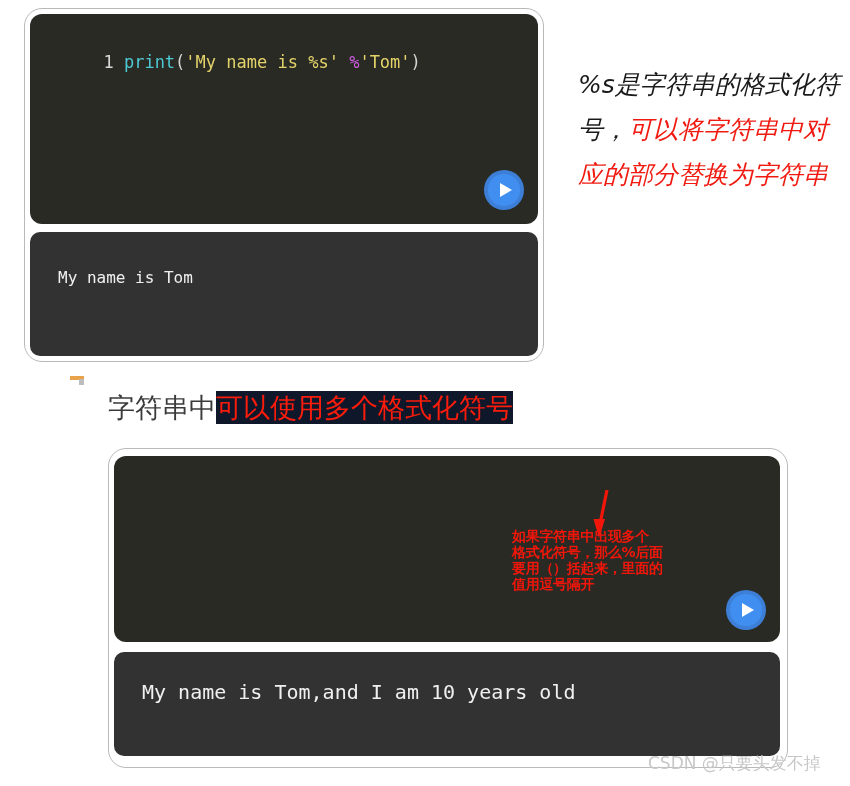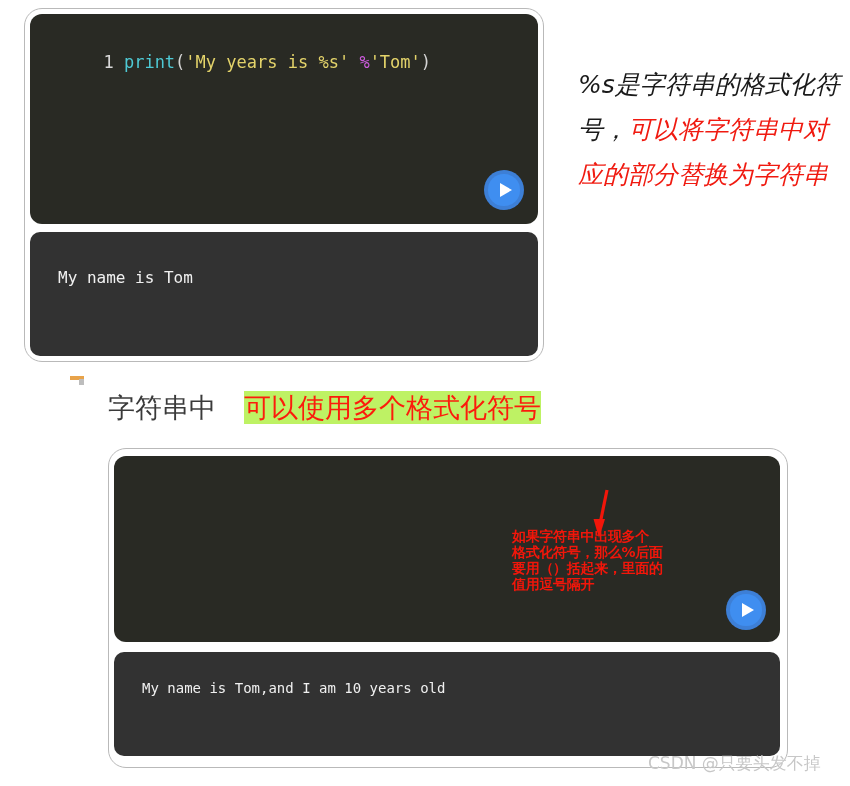--- a/index.html
+++ b/index.html
@@ -107,23 +107,22 @@
   
   .heading {
     position: absolute;
     font-family: "DejaVu Sans", "Liberation Sans", sans-serif;
     font-size: 27px;
     color: #3a3a3a;
     white-space: nowrap;
   }
   .heading .hl {
     color: #fc1c0c;
-    background: #bef264;
+    background: #0f172a;
     padding: 1px 0;
-    margin-left: 28px;
   }
 
   
   .caret-mark {
     position: absolute;
     width: 14px;
     height: 4px;
     background: #e8a34a;
   }
   .caret-mark::after {
@@ -164,21 +163,21 @@
 </style>
 </head>
 <body>
 
 <div class="stage">
 
   <div class="card-frame" style="left:24px; top:8px; width:520px; height:354px;"></div>
 
   <div class="code-panel" style="left:30px; top:14px; width:508px; height:210px;">
     <div class="code-line" style="left:12px; top:18px; font-size:17px;">
-      <span class="ln">1</span><span class="tok-punc"> </span><span class="tok-fn">print</span><span class="tok-punc">(</span><span class="tok-str">'My years is %s'</span><span class="tok-punc"> </span><span class="tok-op">%</span><span class="tok-str">'Tom'</span><span class="tok-punc">)</span>
+      <span class="ln">1</span><span class="tok-punc"> </span><span class="tok-fn">print</span><span class="tok-punc">(</span><span class="tok-str">'My name is %s'</span><span class="tok-punc"> </span><span class="tok-op">%</span><span class="tok-str">'Tom'</span><span class="tok-punc">)</span>
     </div>
 
     <div class="run-btn" style="right:14px; bottom:14px; width:40px; height:40px;">
       <div class="inner">
         <div class="tri" style="border-width:7px 0 7px 12px; margin-left:3px;"></div>
       </div>
     </div>
   </div>
 
   <div class="out-panel" style="left:30px; top:232px; width:508px; height:124px;">
@@ -210,18 +209,18 @@
 值用逗号隔开</div>
 
     <div class="run-btn" style="right:14px; bottom:12px; width:40px; height:40px;">
       <div class="inner">
         <div class="tri" style="border-width:7px 0 7px 12px; margin-left:3px;"></div>
       </div>
     </div>
   </div>
 
   <div class="out-panel" style="left:114px; top:652px; width:666px; height:104px;">
-    <div class="out-text" style="left:28px; top:28px; font-size:14px;">My name is Tom,and I am 10 years old</div>
+    <div class="out-text" style="left:28px; top:28px; font-size:20px;">My name is Tom,and I am 10 years old</div>
   </div>
 
   <div class="watermark" style="left:648px; top:752px;">CSDN @只要头发不掉</div>
 
 </div>
 
 </body></html>

